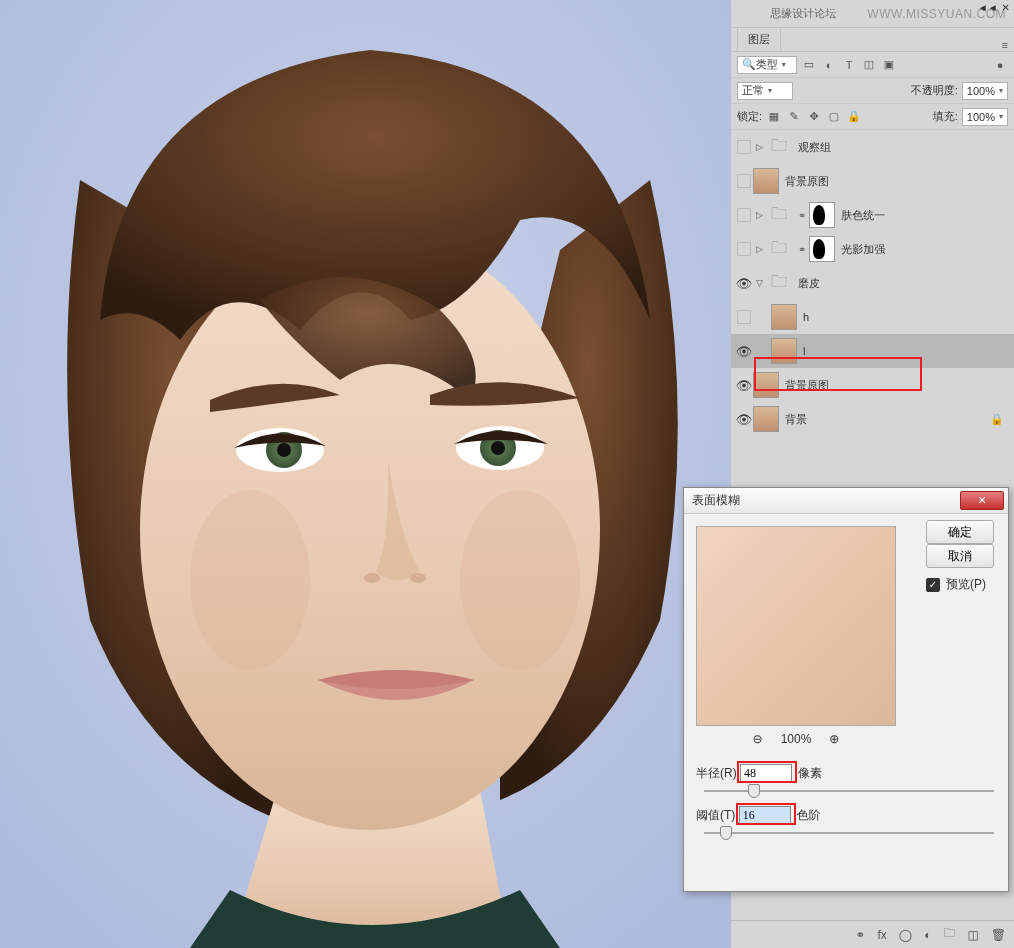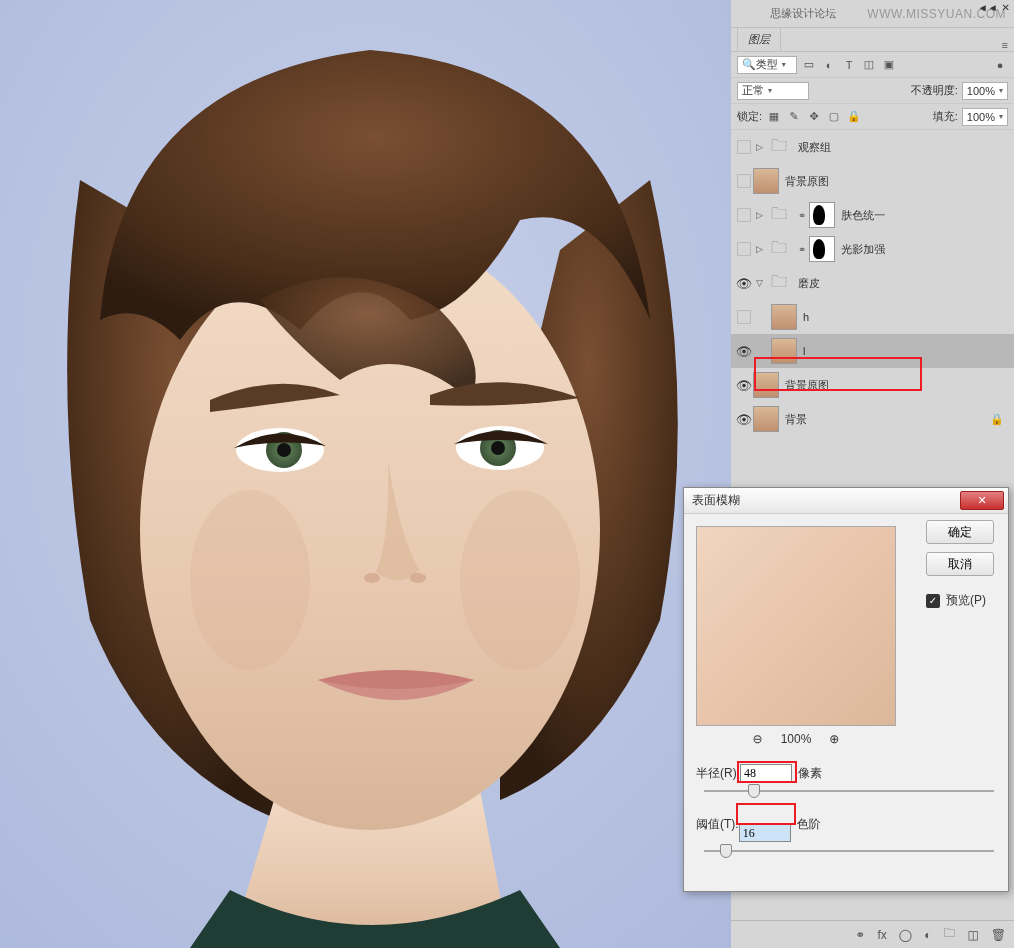--- a/index.html
+++ b/index.html
@@ -3,21 +3,21 @@
 <meta charset="utf-8">
 <style>
 * { box-sizing: border-box; margin: 0; padding: 0; font-family: "Microsoft YaHei", Arial, sans-serif; }
 html, body { width: 1014px; height: 948px; overflow: hidden; background: #d6d6d6; }
 .canvas-area { position: absolute; left: 0; top: 0; width: 731px; height: 948px; background: linear-gradient(135deg, #c5cfe7 0%, #b9c4e0 100%); overflow: hidden; }
 .portrait { position: absolute; left: 0; top: 0; width: 731px; height: 948px; }
 .panel-area { position: absolute; left: 731px; top: 0; width: 283px; height: 948px; background: #d6d6d6; }
 .title-strip { height: 28px; background: #d6d6d6; border-bottom: 1px solid #c0c0c0; font-size: 11px; color: #666; display: flex; align-items: center; justify-content: space-between; padding: 0 8px; }
 .watermark { font-size: 12px; color: #999; letter-spacing: 0.5px; }
 .ctrl-icons { position: absolute; right: 4px; top: 2px; display: flex; gap: 4px; font-size: 10px; color: #333; }
-.tab-strip { height: 24px; background: #d6d6d6; border-bottom: 1px solid #c0c0c0; display: flex; align-items: flex-end; padding-left: 6px; font-style: italic; }
+.tab-strip { height: 24px; background: #d6d6d6; border-bottom: 1px solid #c0c0c0; display: flex; align-items: flex-end; padding-left: 6px; }
 .tab { font-size: 11px; padding: 4px 10px; background: #d6d6d6; border: 1px solid #c0c0c0; border-bottom: none; color: #333; }
 .tab.active { background: #d6d6d6; }
 .row { display: flex; align-items: center; height: 26px; padding: 0 6px; font-size: 11px; color: #333; gap: 4px; border-bottom: 1px solid #cacaca; }
 .dd { border: 1px solid #b0b0b0; background: #fff; height: 18px; display: inline-flex; align-items: center; padding: 0 4px; font-size: 11px; }
 .dd::after { content: "▾"; margin-left: 4px; font-size: 8px; color: #666; }
 .icon-btn { width: 16px; height: 16px; display: inline-flex; align-items: center; justify-content: center; font-size: 11px; color: #555; }
 .layers-list { background: #d6d6d6; }
 .layer-row { display: flex; align-items: center; height: 34px; padding: 0 4px; font-size: 11px; color: #333; position: relative; }
 .eye-col { width: 18px; display: flex; justify-content: center; }
 .eye { font-size: 13px; color: #333; }
@@ -34,21 +34,21 @@
 .layer-row.selected { background: #b8b8b8; }
 .red-box { position: absolute; border: 2px solid #ed1c24; }
 .bottom-icons { position: absolute; bottom: 0; left: 0; width: 283px; height: 28px; background: #d6d6d6; border-top: 1px solid #b8b8b8; display: flex; align-items: center; justify-content: flex-end; padding-right: 8px; gap: 12px; font-size: 12px; color: #555; }
 
 .dialog { position: absolute; left: 683px; top: 487px; width: 326px; height: 405px; background: #f0f0f0; border: 1px solid #888; box-shadow: 2px 2px 8px rgba(0,0,0,0.3); }
 .dialog-title { height: 26px; background: linear-gradient(#fdfdfd, #e8e8e8); border-bottom: 1px solid #ccc; display: flex; align-items: center; padding: 0 8px; font-size: 12px; color: #333; position: relative; }
 .dialog-close { position: absolute; right: 4px; top: 3px; width: 44px; height: 19px; background: linear-gradient(#e48080, #c83030); border: 1px solid #a02020; border-radius: 2px; display: flex; align-items: center; justify-content: center; color: #fff; font-size: 11px; }
 .dialog-body { padding: 12px; position: relative; }
 .preview-box { width: 200px; height: 200px; border: 1px solid #aaa; background: linear-gradient(135deg, #f0d5c0 0%, #e8c5ab 50%, #dcb89a 100%); margin-bottom: 6px; }
 .zoom-row { display: flex; align-items: center; justify-content: center; gap: 18px; font-size: 12px; color: #333; width: 200px; margin-bottom: 18px; }
-.dlg-buttons { position: absolute; right: 14px; top: 6px; display: flex; flex-direction: column; gap: 8px; }
+.dlg-buttons { position: absolute; right: 14px; top: 6px; display: flex; flex-direction: column; }
 .dlg-btn { width: 68px; height: 24px; border: 1px solid #aaa; background: linear-gradient(#fafafa, #e4e4e4); border-radius: 3px; font-size: 12px; display: flex; align-items: center; justify-content: center; }
 .chk-row { display: flex; align-items: center; gap: 6px; font-size: 12px; color: #333; }
 .chk { width: 14px; height: 14px; background: #333; color: #fff; display: flex; align-items: center; justify-content: center; font-size: 10px; border-radius: 2px; }
 .param-row { display: flex; align-items: center; font-size: 12px; color: #333; margin-top: 10px; }
 .param-input { border: 1px solid #888; height: 18px; width: 52px; padding: 0 3px; font-size: 12px; background: #fff; font-family: Liberation Serif, serif; }
 .slider-track { width: 290px; height: 2px; background: #aaa; margin: 8px 0 0 8px; position: relative; }
 .slider-thumb { position: absolute; top: -6px; width: 12px; height: 14px; background: #e8e8e8; border: 1px solid #888; border-radius: 2px 2px 6px 6px; }
 </style>
 </head>
 <body>
@@ -133,21 +133,21 @@
         <span>类型</span>
       </span>
     <span class="icon-btn">▭</span>
     <span class="icon-btn">◐</span>
     <span class="icon-btn">T</span>
     <span class="icon-btn">◫</span>
     <span class="icon-btn">▣</span>
     <span class="icon-btn" style="margin-left:auto">●</span>
   </div>
   <div class="row">
-    <span class="dd" style="width:72px">正常</span>
+    <span class="dd" style="width:56px">正常</span>
     <span style="margin-left:auto">不透明度:</span>
     <span class="dd">100%</span>
   </div>
   <div class="row">
     <span>锁定:</span>
     <span class="icon-btn">▦</span>
     <span class="icon-btn">✎</span>
     <span class="icon-btn">✥</span>
     <span class="icon-btn">▢</span>
     <span class="icon-btn">🔒</span>
@@ -274,21 +274,21 @@
       </span>
       <span style="margin-left:6px">像素</span>
     </div>
     <div class="slider-track">
       <div class="slider-thumb" style="left:44px"></div>
     </div>
 
     <div class="param-row" style="margin-top:14px">
       <span>阈值(T):</span>
       <span style="position:relative;display:inline-block">
-        <input class="param-input" style="background: rgb(205, 227, 248); margin-top: 18px;" value="16">
+        <input class="param-input" style="background: rgb(205, 227, 248);" value="16">
         <span class="red-box" style="left:-3px;top:-3px;width:60px;height:22px"></span>
       </span>
       <span style="margin-left:6px">色阶</span>
     </div>
     <div class="slider-track">
       <div class="slider-thumb" style="left:16px"></div>
     </div>
   </div>
 </div>
 

